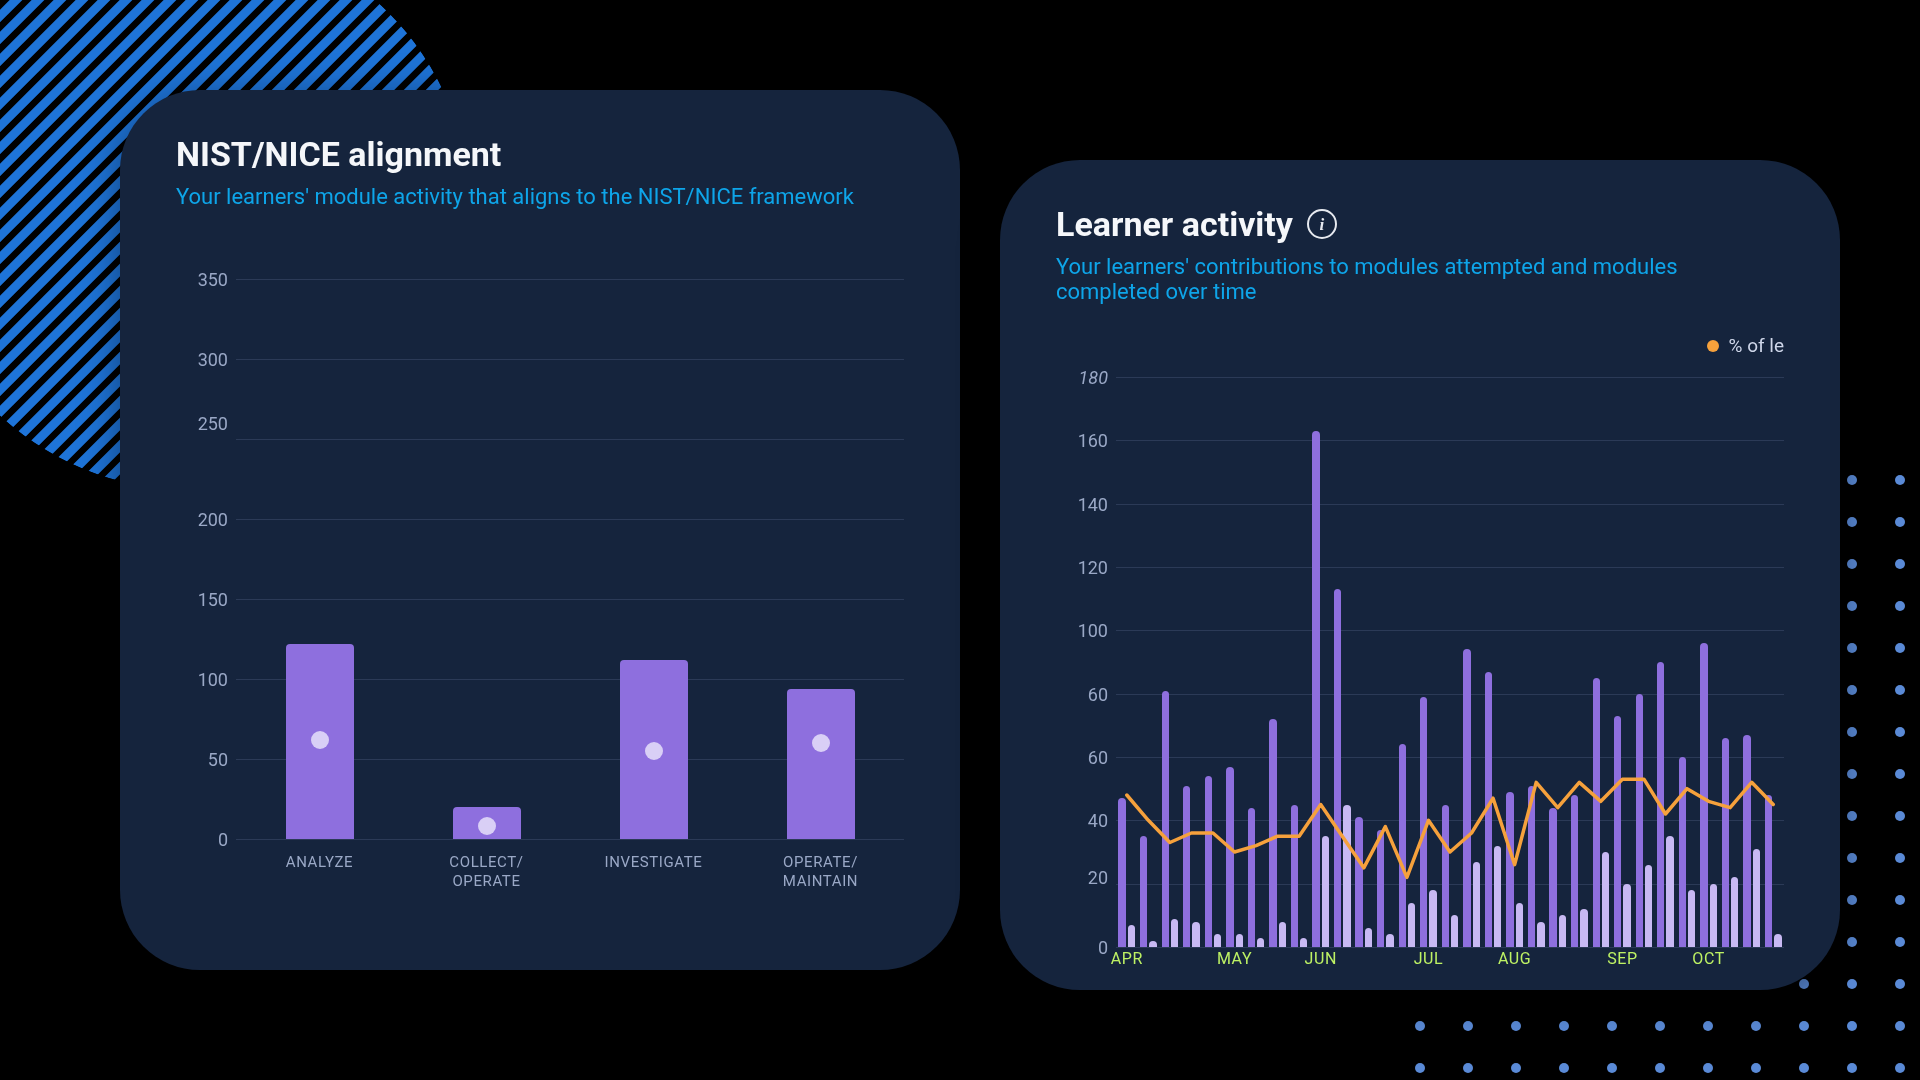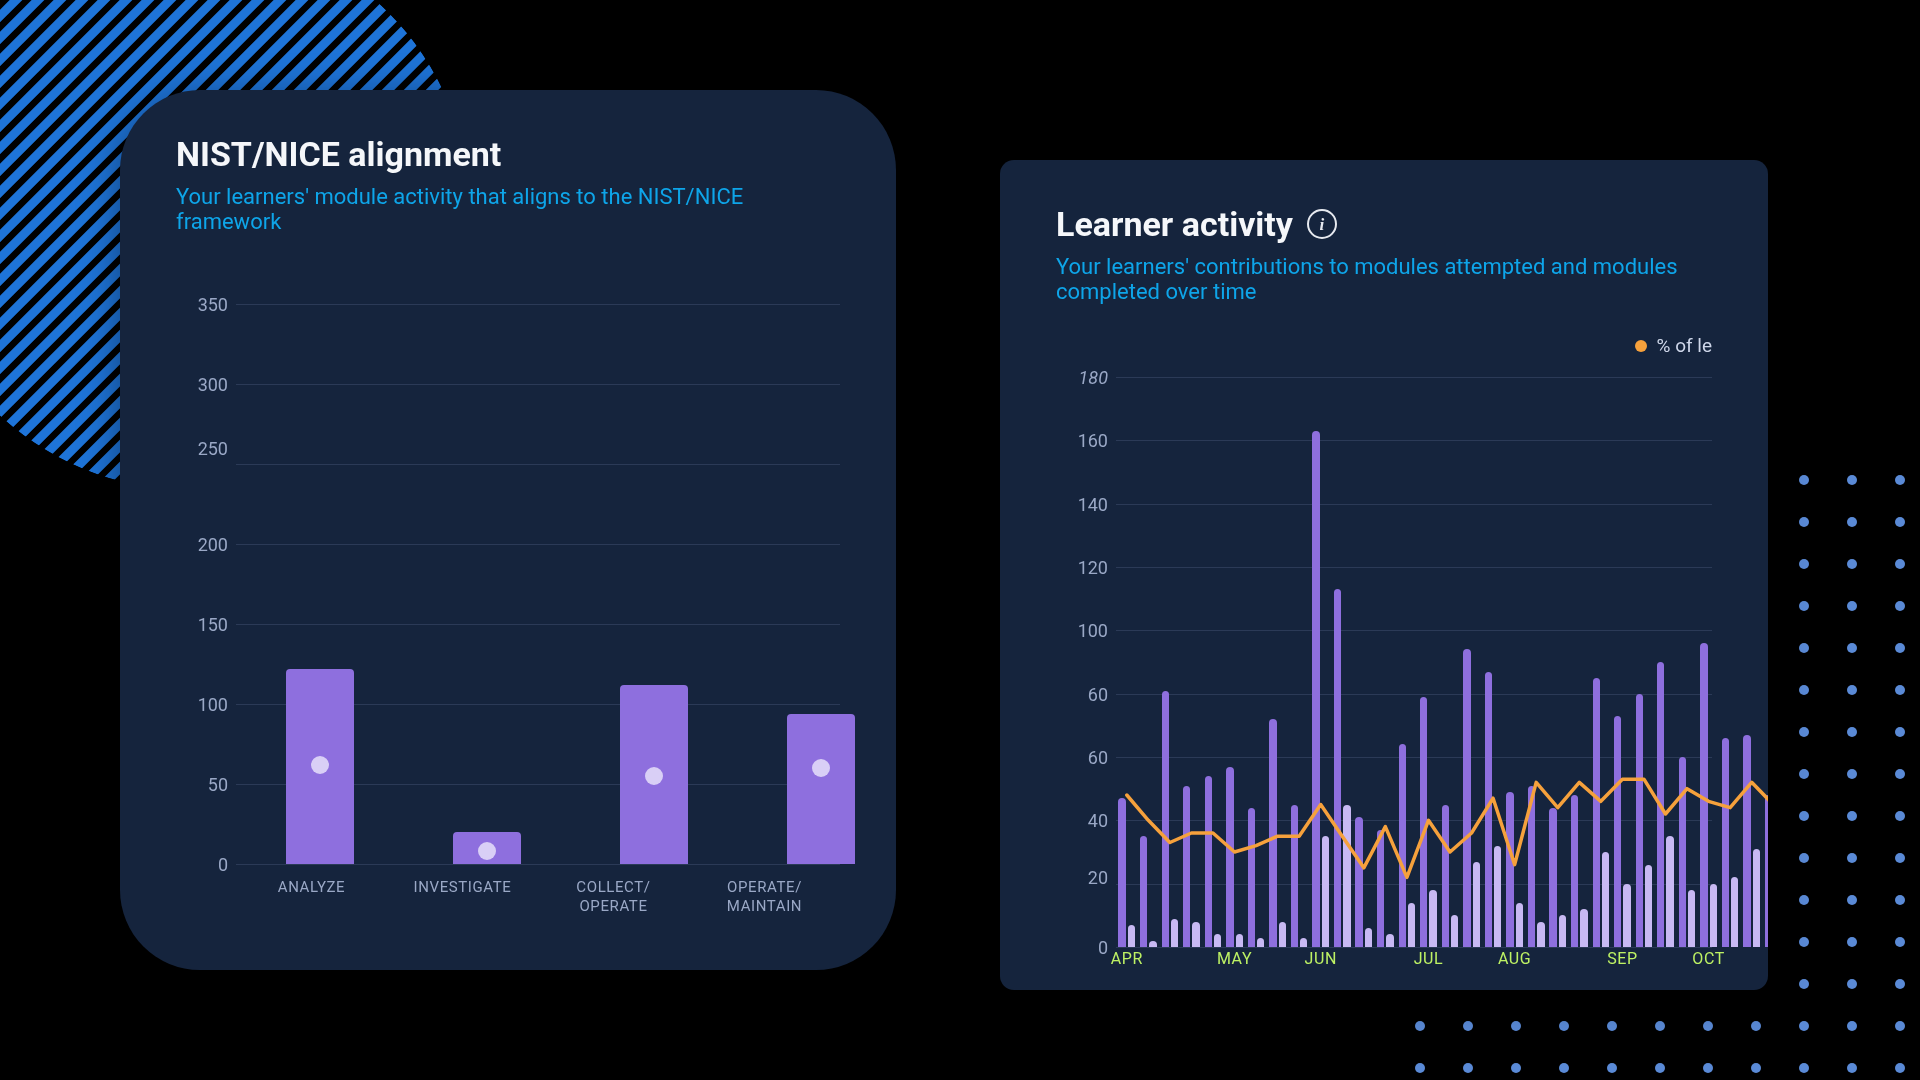--- a/index.html
+++ b/index.html
@@ -1,21 +1,21 @@
 <!DOCTYPE html>
 <html><head>
 <meta charset="utf-8">
 <style>
   html,body{margin:0;padding:0;background:#000;width:1920px;height:1080px;overflow:hidden;font-family:-apple-system,BlinkMacSystemFont,"Segoe UI",Roboto,Helvetica,Arial,sans-serif;color:#e6e9ef;}
   .stage{position:relative;width:1920px;height:1080px;}
   .deco-hatch{position:absolute;left:-90px;top:-70px;width:560px;height:560px;border-radius:50%;overflow:hidden;}
   .deco-dots{position:absolute;right:0;bottom:0;width:540px;height:620px;overflow:hidden;}
   .card{position:absolute;background:#15243d;border-radius:80px;box-sizing:border-box;padding:44px 56px 44px 56px;box-shadow:0 8px 40px rgba(0,0,0,.45);}
-  .card-left{left:120px;top:90px;width:776px;height:880px;}
-  .card-right{left:1000px;top:160px;width:768px;height:830px;overflow:hidden;border-radius:14px;}
+  .card-left{left:120px;top:90px;width:840px;height:880px;}
+  .card-right{left:1000px;top:160px;width:840px;height:830px;overflow:hidden;}
   .title{font-size:34px;font-weight:700;color:#f5f7fa;margin:0;}
   .subtitle{font-size:22px;color:#0ea5e9;margin:10px 0 0 0;font-weight:400;}
   .title-row{display:flex;align-items:center;gap:14px;}
   .info-icon{width:26px;height:26px;border:2px solid #e6e9ef;border-radius:50%;display:inline-flex;align-items:center;justify-content:center;font-family:Georgia,serif;font-style:italic;font-size:17px;font-weight:600;line-height:1;color:#e6e9ef;}
   .legend-row{display:flex;justify-content:flex-end;align-items:center;gap:10px;font-size:19px;color:#cfd7ea;margin-top:30px;}
   .dot{width:12px;height:12px;border-radius:50%;display:inline-block;}
   .chart-wrap{position:relative;margin-top:70px;}
   .chart-wrap2{position:relative;margin-top:20px;}
   .plot{position:relative;}
   .gridline{position:absolute;left:60px;right:0;border-top:1px solid #2b3a57;font-size:0;}
@@ -327,22 +327,22 @@
             <div class="bar" style="left: 216.5px; width: 68px; height: 32px;"></div>
             <div class="marker" style="left: 250.5px; bottom: 12.8px;"></div>
             <div class="bar" style="left: 383.5px; width: 68px; height: 179.2px;"></div>
             <div class="marker" style="left: 417.5px; bottom: 88px;"></div>
             <div class="bar" style="left: 550.5px; width: 68px; height: 150.4px;"></div>
             <div class="marker" style="left: 584.5px; bottom: 96px;"></div>
           </div>
         </div>
       <div class="xaxis" id="nist-xaxis" style="top:560px;">
           <div class="xl">ANALYZE</div>
+          <div class="xl">COLLECT/<br>OPERATE</div>
           <div class="xl">INVESTIGATE</div>
-          <div class="xl">COLLECT/<br>OPERATE</div>
           <div class="xl">OPERATE/<br>MAINTAIN</div>
         </div>
     </div>
   </div>
 
   <div class="card card-right">
     <div class="title-row">
       <h2 class="title">Learner activity</h2>
       <span class="info-icon">i</span>
     </div>

